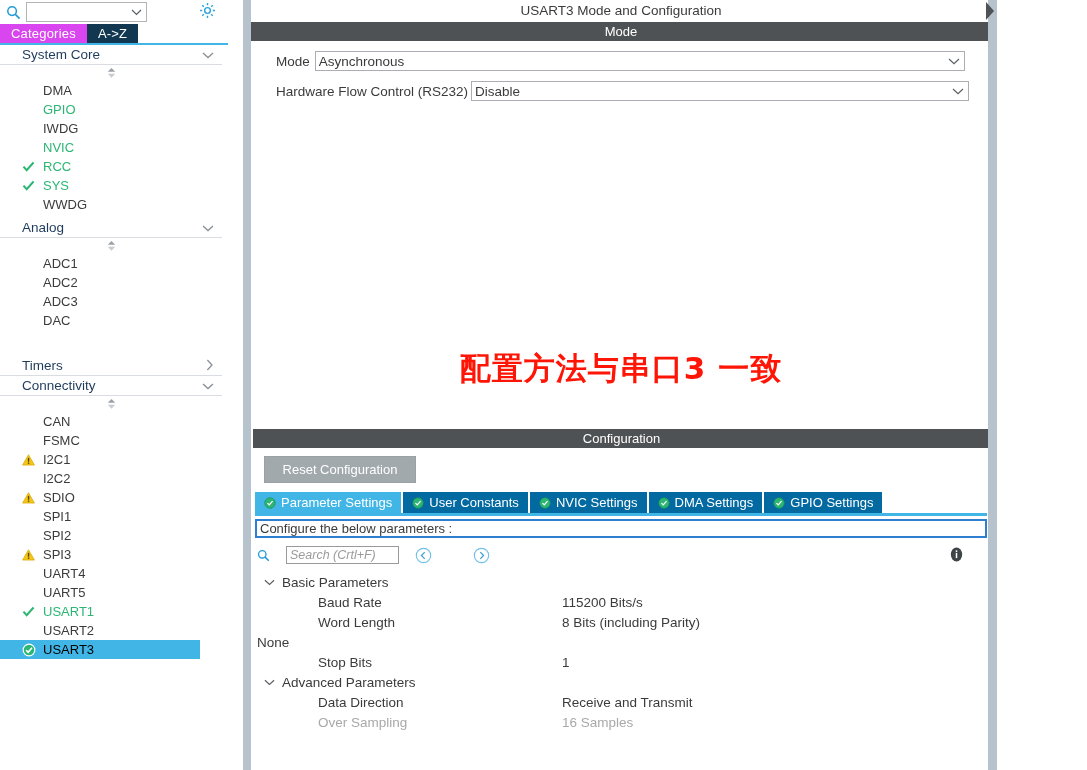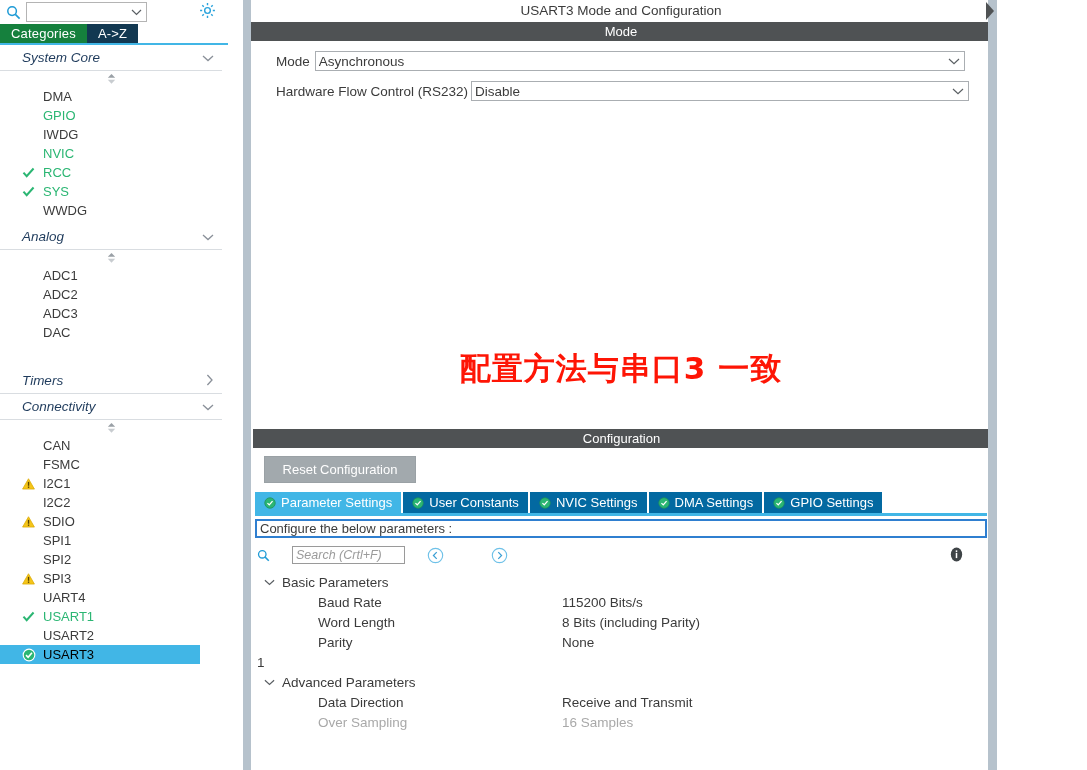--- a/index.html
+++ b/index.html
@@ -34,34 +34,34 @@
   .gear { position: absolute; right: 10px; top: 1px; width: 20px; height: 20px; }
 
   .cat-tabs {
     position: absolute; left: 0; top: 24px; width: 228px; height: 19px;
     display: flex; align-items: stretch;
   }
   .cat-tab {
     padding: 0 11px; display: flex; align-items: center;
     font-size: 13px; color: #ffffff; letter-spacing: .2px;
   }
-  .cat-tab.active { background: #15803d; }
+  .cat-tab.active { background: #d946ef; }
   .cat-tab.inactive { background: #123851; }
   .tabs-underline {
     position: absolute; left: 0; top: 43px; width: 228px; height: 2px; background: #41b6e6;
   }
 
   .cat-scroll {
     position: absolute; left: 0; top: 45px; width: 228px; height: 725px; overflow: hidden;
   }
   .group { width: 222px; }
   .group-head {
-    height: 26px; display: flex; align-items: center;
+    height: 20px; display: flex; align-items: center;
     padding: 0 8px 0 22px; border-bottom: 1px solid #d9dde1;
-    color: #1f3b5c; font-size: 13.5px; font-style: italic;
+    color: #1f3b5c; font-size: 13.5px;
   }
   .group-head .gname { flex: 1; }
   .chev { color: #8a9099; font-size: 13px; line-height: 1; }
   .spin {
     height: 16px; display: flex; align-items: center; justify-content: center;
   }
   .group-items { padding-bottom: 4px; }
   .ip-row {
     height: 19px; display: flex; align-items: center; padding-left: 22px;
     font-size: 13px; color: #3b3b3b;
@@ -132,21 +132,21 @@
 
   .cfg-note {
     position: absolute; left: 4px; top: 71px; width: 732px; height: 19px;
     border: 2px solid #2f7fd0; background: #ffffff;
     display: flex; align-items: flex-end; padding-left: 3px;
     font-size: 13px; color: #3b3b3b;
   }
 
   .search-params {
     position: absolute; left: 6px; top: 95px; width: 730px; height: 24px;
-    display: flex; align-items: center; gap: 22px;
+    display: flex; align-items: center; gap: 16px;
   }
   .sp-input {
     width: 113px; height: 18px; border: 1px solid #9a9a9a; background: #fff;
     display: flex; align-items: center; padding-left: 3px;
     font-size: 12.5px; font-style: italic; color: #9b9b9b;
   }
   .navbtn { width: 17px; height: 17px; }
   .info-icon { position: absolute; right: 22px; top: 3px; width: 17px; height: 17px; }
 
   .tree { position: absolute; left: 6px; top: 124px; width: 730px; }
@@ -360,20 +360,24 @@
                   <polygon points="7,0.8 13.4,12 0.6,12" fill="#f5c518" stroke="#d9a800" stroke-width="0.8"></polygon>
                   <rect x="6.3" y="4.2" width="1.5" height="4.2" fill="#5a4500"></rect>
                   <rect x="6.3" y="9.2" width="1.5" height="1.5" fill="#5a4500"></rect>
                 </svg>
               </span>
               <span class="ipname">SPI3</span>
             </div>
             <div class="ip-row">
               <span class="stat"></span>
               <span class="ipname">UART4</span>
+            </div>
+            <div class="ip-row">
+              <span class="stat"></span>
+              <span class="ipname">UART5</span>
             </div>
             <div class="ip-row green">
               <span class="stat">
                 <svg width="13" height="11" viewBox="0 0 14 12">
                   <polyline points="1.5,6.2 5,10 12.5,1.6" fill="none" stroke="#2bb673" stroke-width="2.2"></polyline>
                 </svg>
               </span>
               <span class="ipname">USART1</span>
             </div>
             <div class="ip-row">
@@ -528,24 +532,24 @@
           </div>
           <div class="prow">
             <span class="pname">Baud Rate</span>
             <span class="pval">115200 Bits/s</span>
           </div>
           <div class="prow">
             <span class="pname">Word Length</span>
             <span class="pval">8 Bits (including Parity)</span>
           </div>
           <div class="prow">
-            <span class="pname">Parity</span>
             <span class="pval">None</span>
           </div>
           <div class="prow">
+            <span class="pname">Stop Bits</span>
             <span class="pval">1</span>
           </div>
           <div class="tree-group">
             <span class="tchev"><svg width="11" height="7" viewBox="0 0 12 7">
                 <polyline points="1,1 6,5.6 11,1" fill="none" stroke="#5a5f63" stroke-width="1.3"></polyline>
               </svg></span>
             <span>Advanced Parameters</span>
           </div>
           <div class="prow">
             <span class="pname">Data Direction</span>

